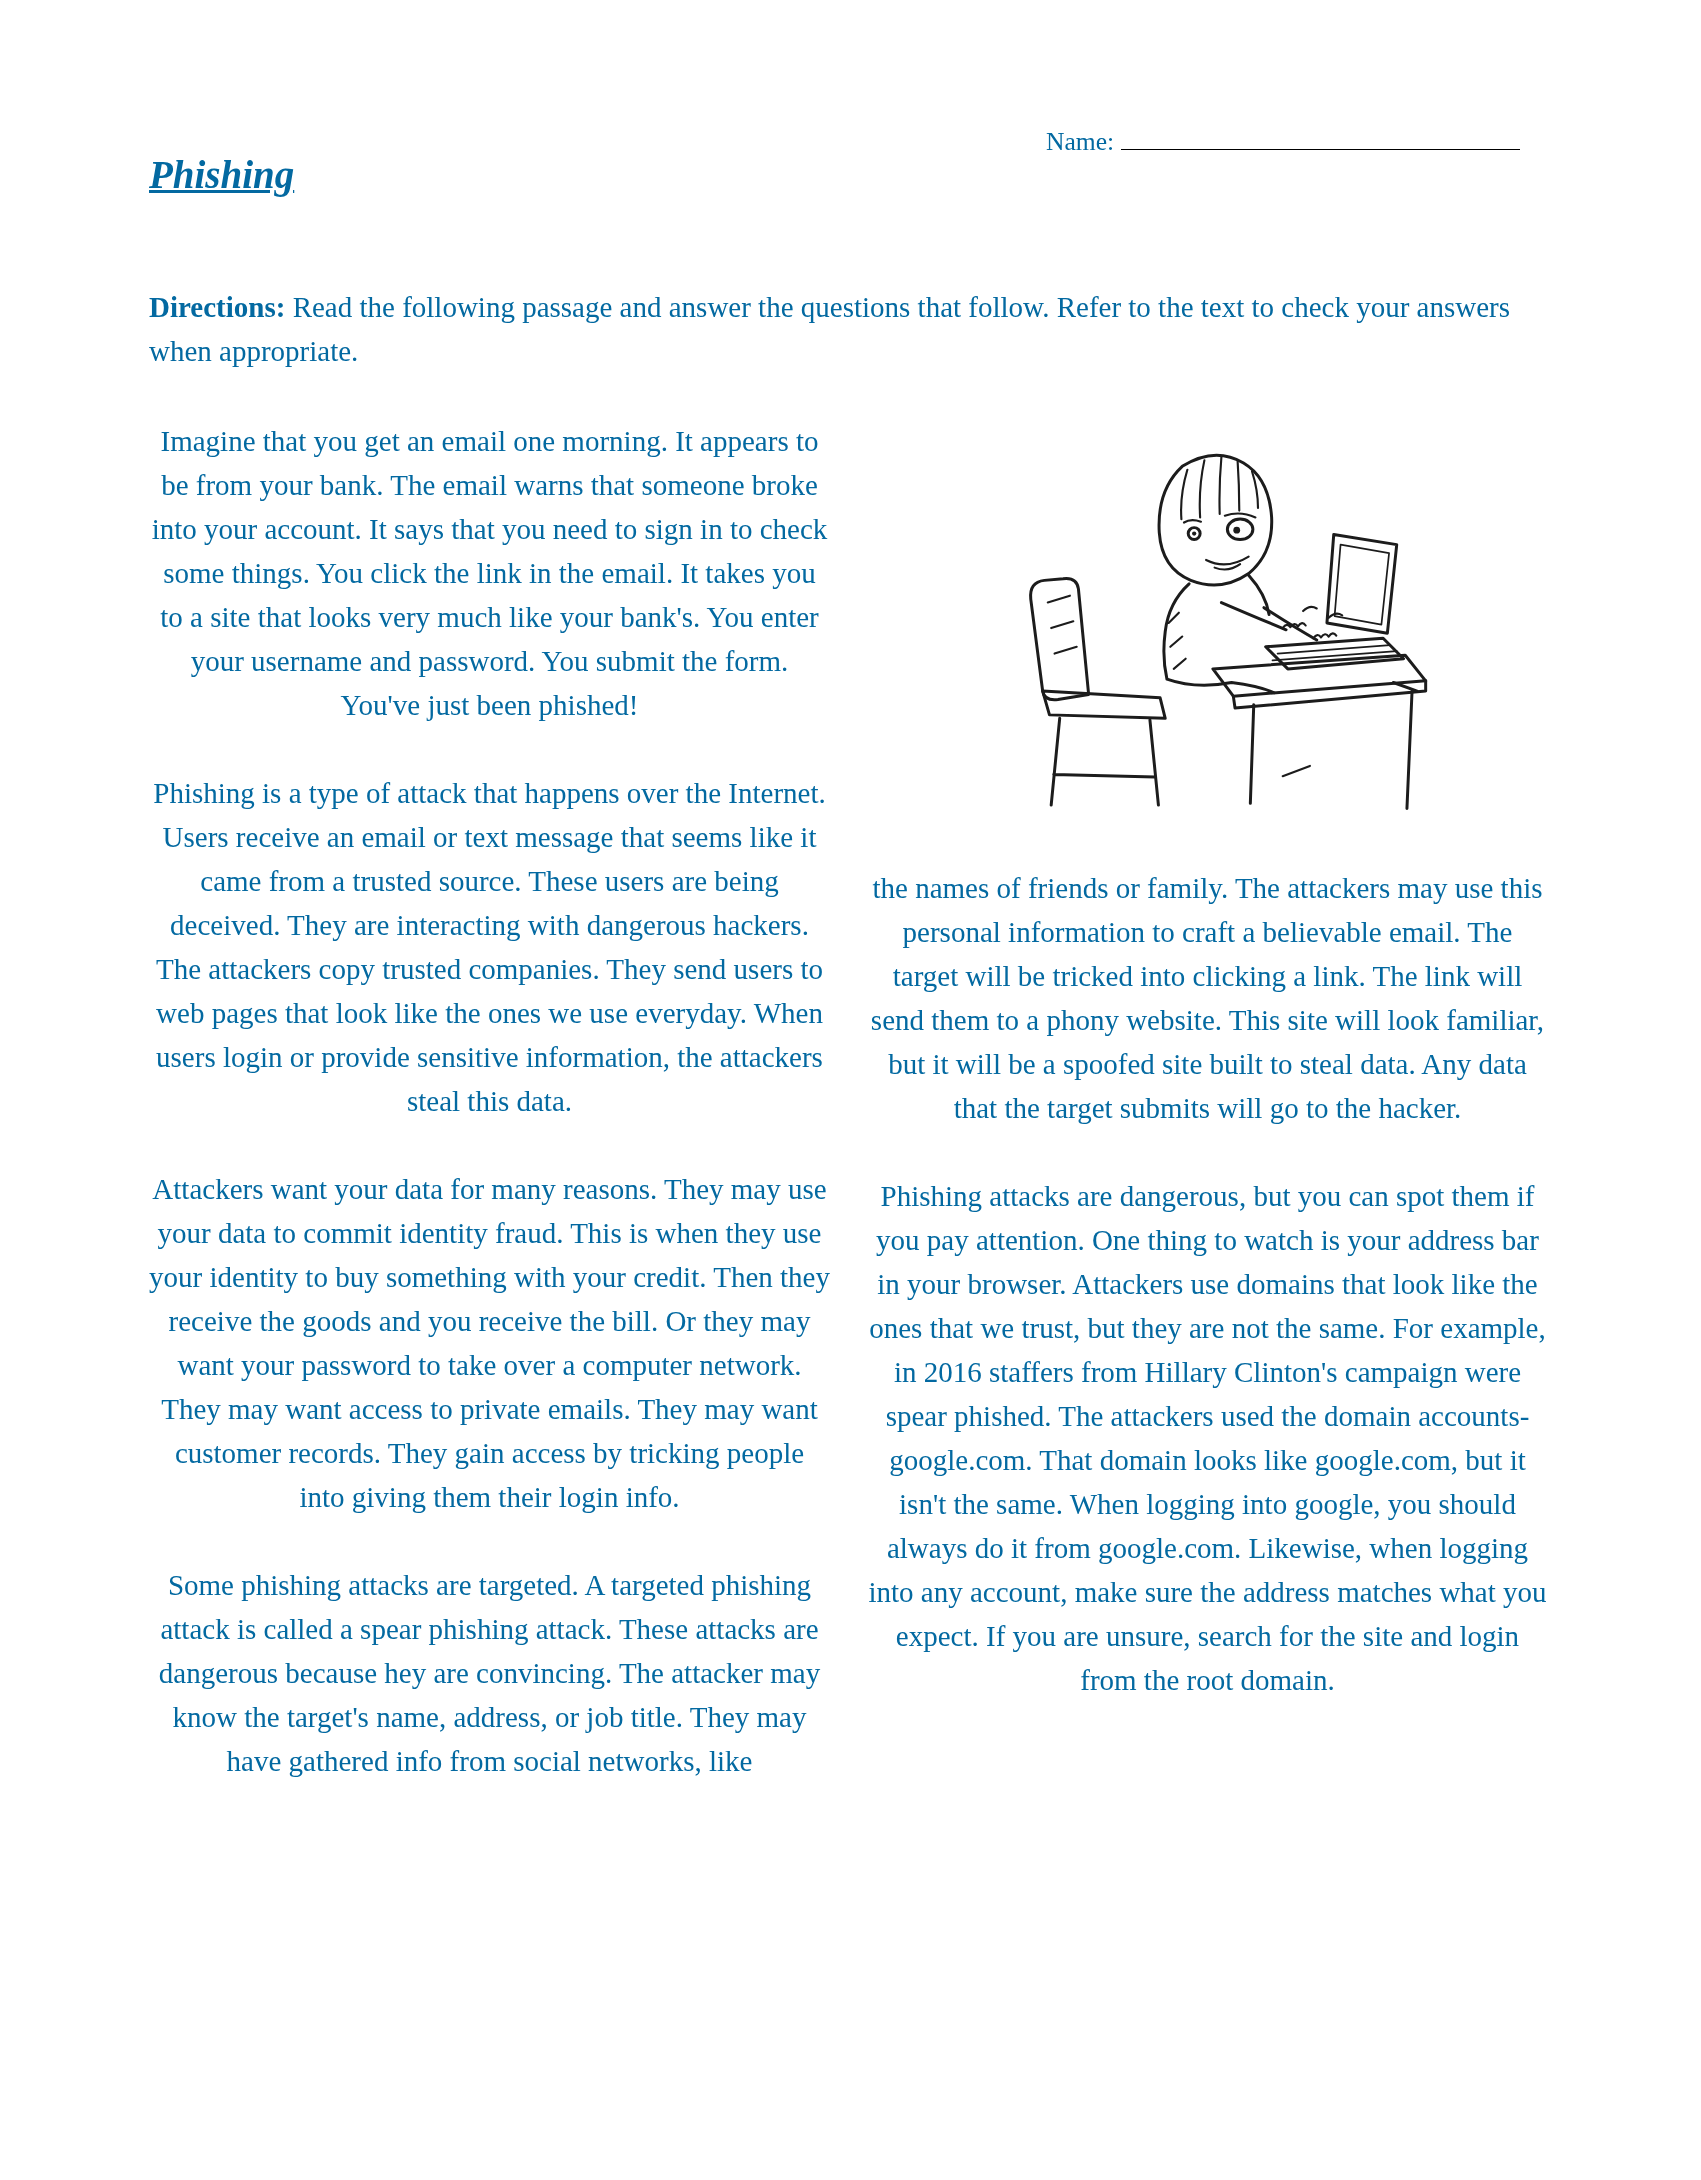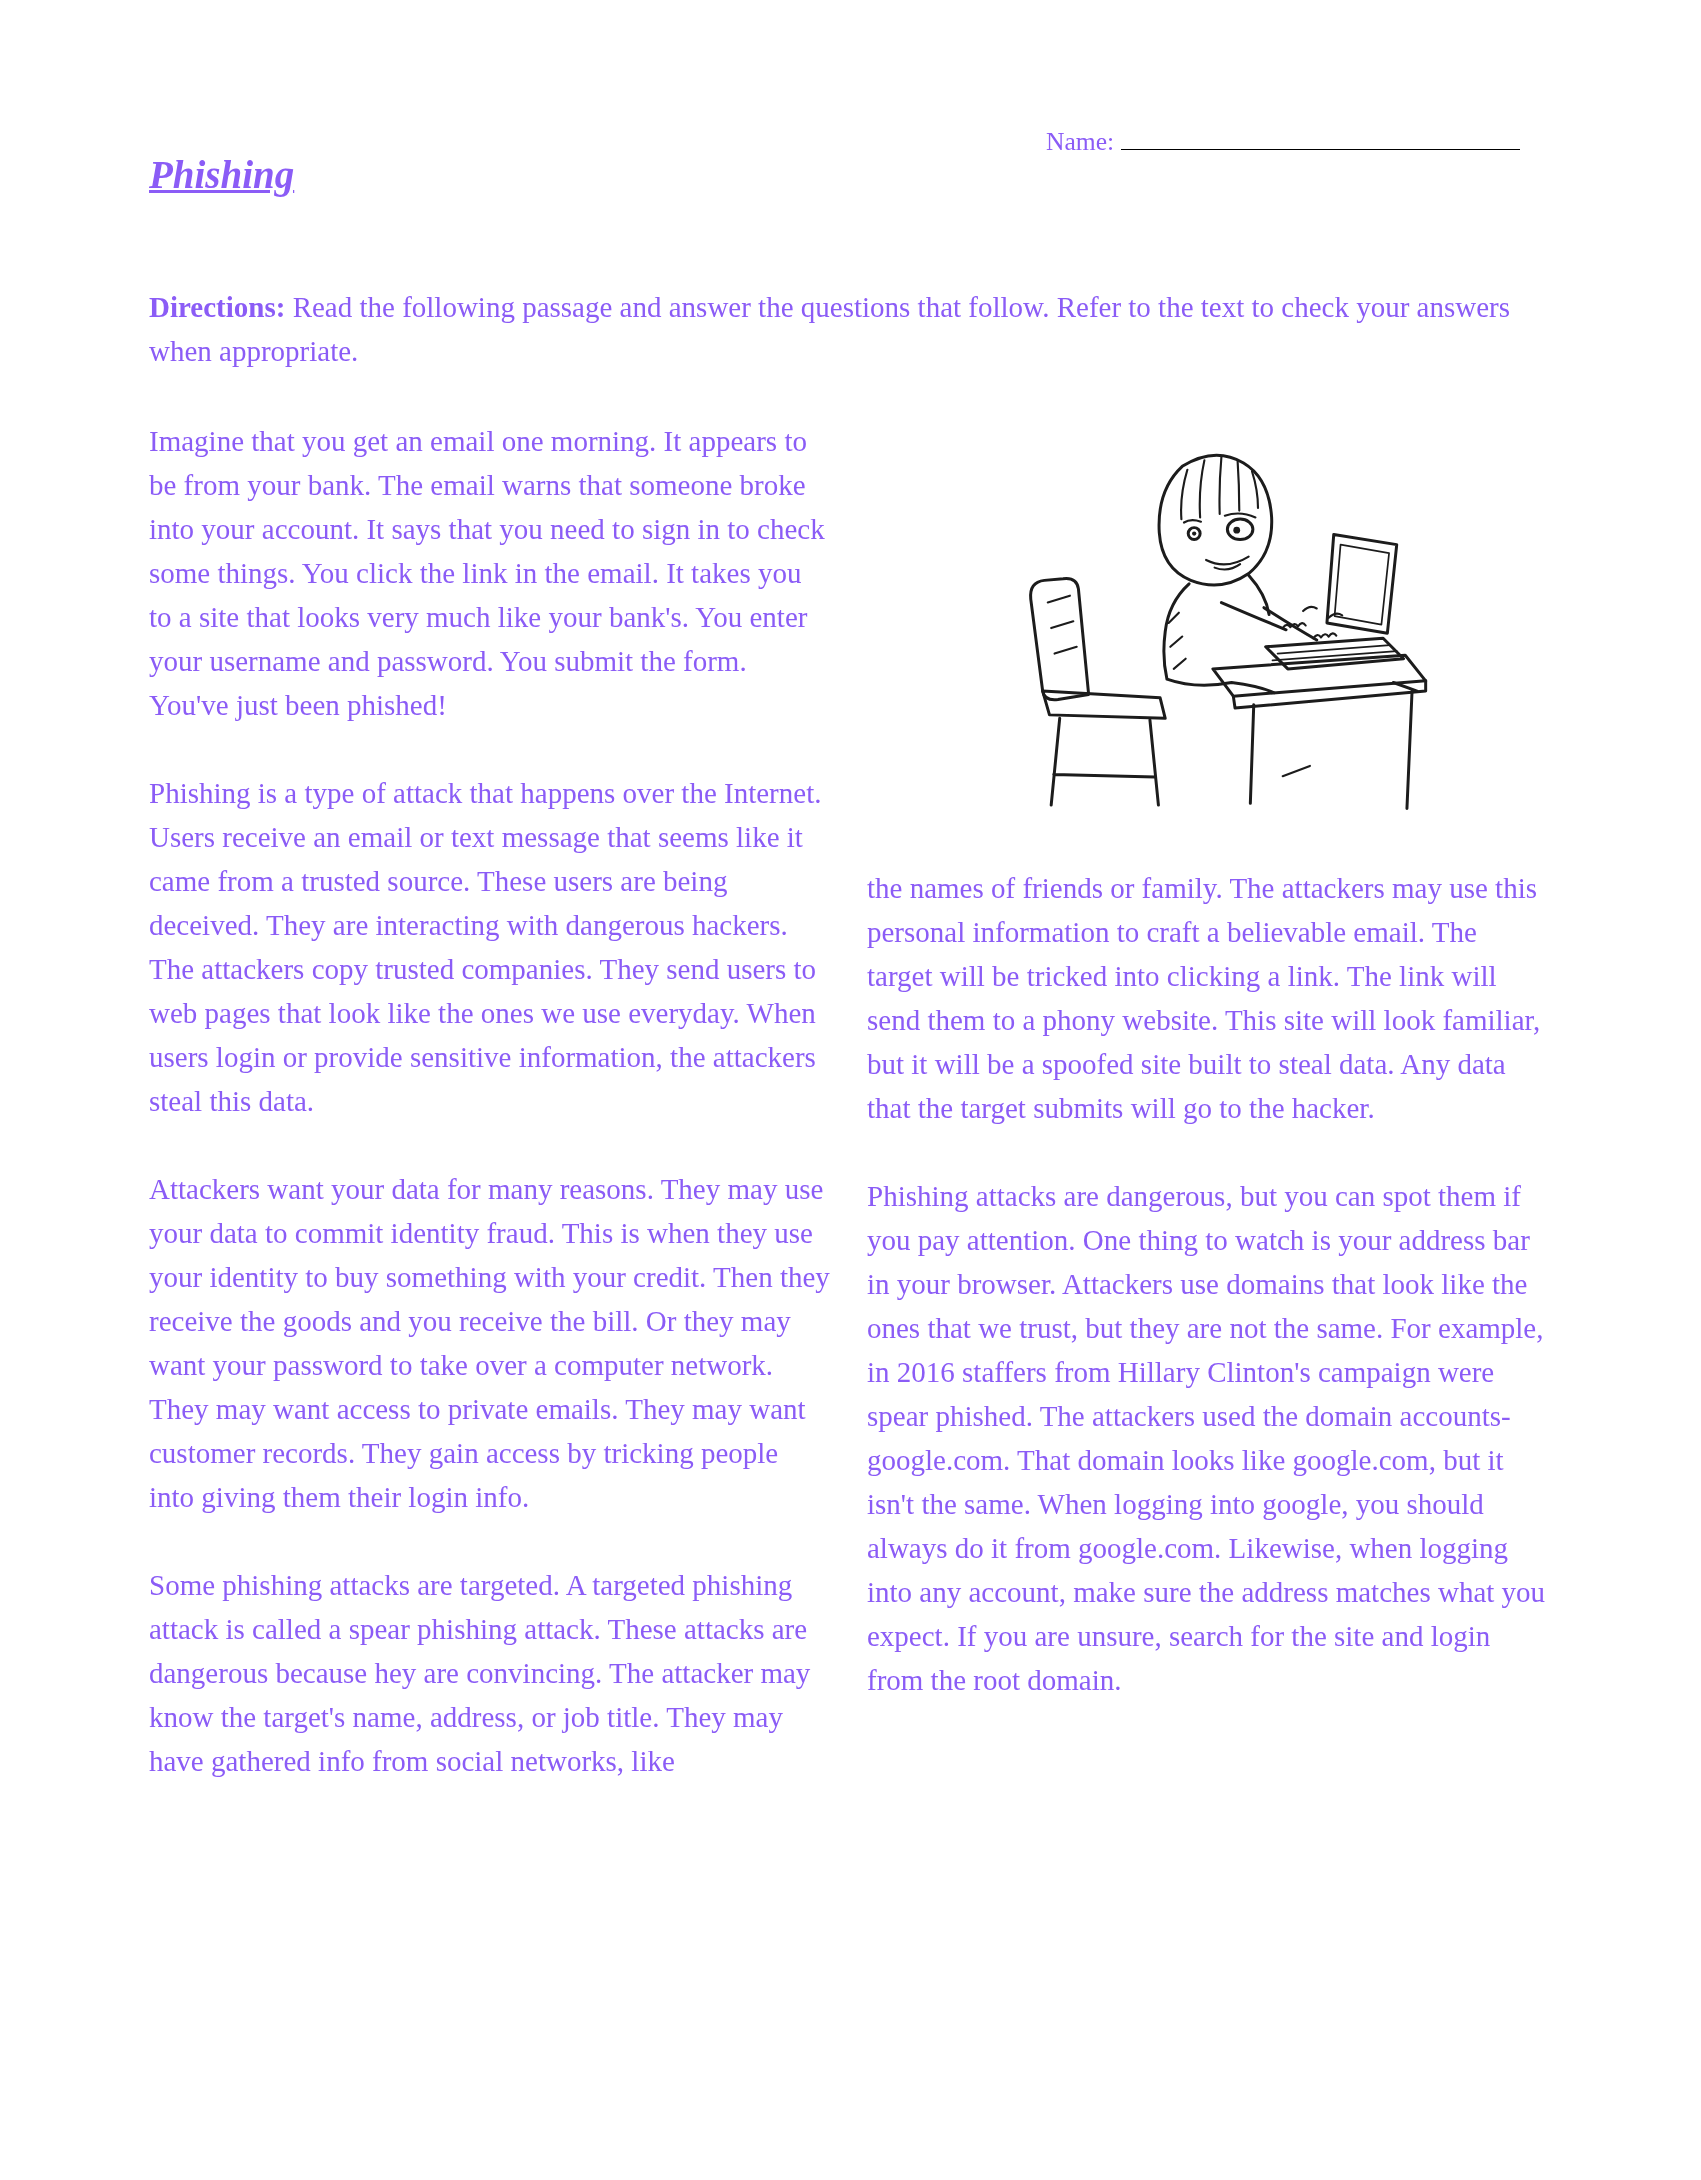--- a/index.html
+++ b/index.html
@@ -3,21 +3,21 @@
 <meta charset="utf-8">
 <style>
   * { box-sizing: border-box; }
   html, body { margin: 0; padding: 0; background: #ffffff; }
   .page {
     position: relative;
     width: 1701px;
     height: 2181px;
     background: #ffffff;
     font-family: "Liberation Serif", serif;
-    color: #8b5cf6;
+    color: #0369a1;
     overflow: hidden;
   }
   .name-row {
     position: absolute;
     top: 124px;
     left: 1046px;
     font-size: 25.6px;
     white-space: nowrap;
   }
   .name-line {
@@ -59,21 +59,21 @@
     width: 1399px;
     display: flex;
     gap: 37px;
   }
   .col {
     width: 681px;
     font-size: 29px;
     line-height: 44px;
     text-align: left;
   }
-  .col p { margin: 0 0 44px 0; }
+  .col p { margin: 0 0 44px 0; text-align: center; }
   .illustration {
     margin: 15.3px 0 49px 99px;
     width: 464px;
     height: 383px;
   }
   .illustration svg { width: 100%; height: 100%; display: block; }
 </style>
 </head>
 <body>
 

